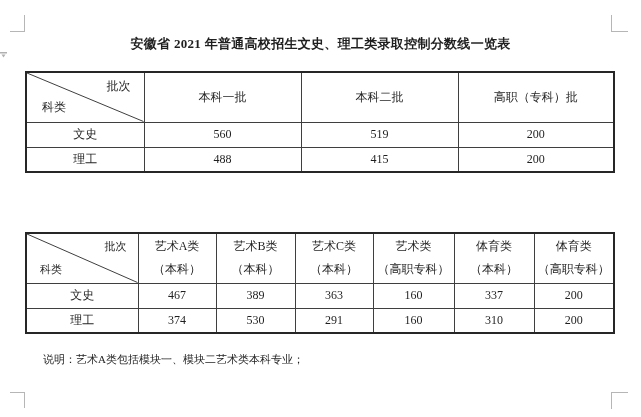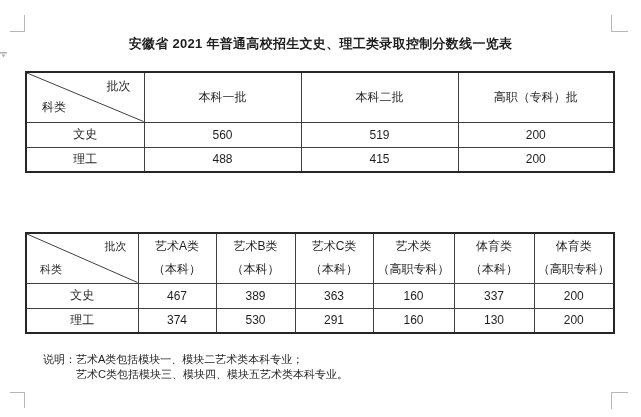--- a/index.html
+++ b/index.html
@@ -1,21 +1,21 @@
 <!DOCTYPE html>
 <html><head>
 <meta charset="utf-8">
 <style>
   * { margin:0; padding:0; box-sizing:border-box; }
   html,body { background:#ffffff; }
   .page {
     position:relative;
     width:641px; height:417px;
     background:#ffffff;
-    font-family:Liberation Sans, sans-serif;
+    font-family:Liberation Serif, serif;
     color:#1f1f1f;
     overflow:hidden;
   }
   
   .crop { position:absolute; }
   .crop-tl { left:10px; top:15px;  width:15px; height:17px; border-right:1px solid #b6b6b6; border-bottom:1px solid #b6b6b6; }
   .crop-tr { left:611px; top:15px; width:17px; height:17px; border-left:1px solid #b6b6b6;  border-bottom:1px solid #b6b6b6; }
   .crop-bl { left:10px; top:392px; width:15px; height:16px; border-right:1px solid #b6b6b6; border-top:1px solid #b6b6b6; }
   .crop-br { left:611px; top:392px;width:17px; height:17px; border-left:1px solid #b6b6b6;  border-top:1px solid #b6b6b6; }
   .margin-marker { position:absolute; left:0; top:44px; }
@@ -51,21 +51,21 @@
   td.diag { position:relative; padding:0; }
   td.diag svg.diag-line { position:absolute; left:0; top:0; width:100%; height:100%; display:block; }
   .diag-batch { position:absolute; top:5px;  right:13px; font-size:12px; }
   .diag-cat   { position:absolute; bottom:6px; left:15px; font-size:12px; }
   .t2 .diag-batch { right:11px; font-size:11px; }
   .t2 .diag-cat   { left:13px;  font-size:11px; }
 
   .hdr-sub { margin-top:6px; }
 
   
-  .notes { position:absolute; left:43px; top:352px; font-size:11px; line-height:15px; }
+  .notes { position:absolute; left:43px; top:352px; font-size:11px; line-height:15px;text-align:center; }
   .note-indent { padding-left:33px; }
 </style>
 </head>
 <body>
 
 <div class="page">
 
   <div class="crop crop-tl"></div>
   <div class="crop crop-tr"></div>
   <div class="crop crop-bl"></div>
@@ -167,24 +167,23 @@
         <td>160</td>
         <td>337</td>
         <td>200</td>
       </tr>
       <tr class="data">
         <td>理工</td>
         <td>374</td>
         <td>530</td>
         <td>291</td>
         <td>160</td>
-        <td>130</td>
+        <td>310</td>
         <td>200</td>
       </tr>
     </tbody>
   </table>
 
   <div class="notes">
     <div class="note-line"><span>说明：</span><span>艺术A类包括模块一、模块二艺术类本科专业；</span></div>
-    <div class="note-line note-indent">艺术C类包括模块三、模块四、模块五艺术类本科专业。</div>
   </div>
 
 </div>
 
 </body></html>

